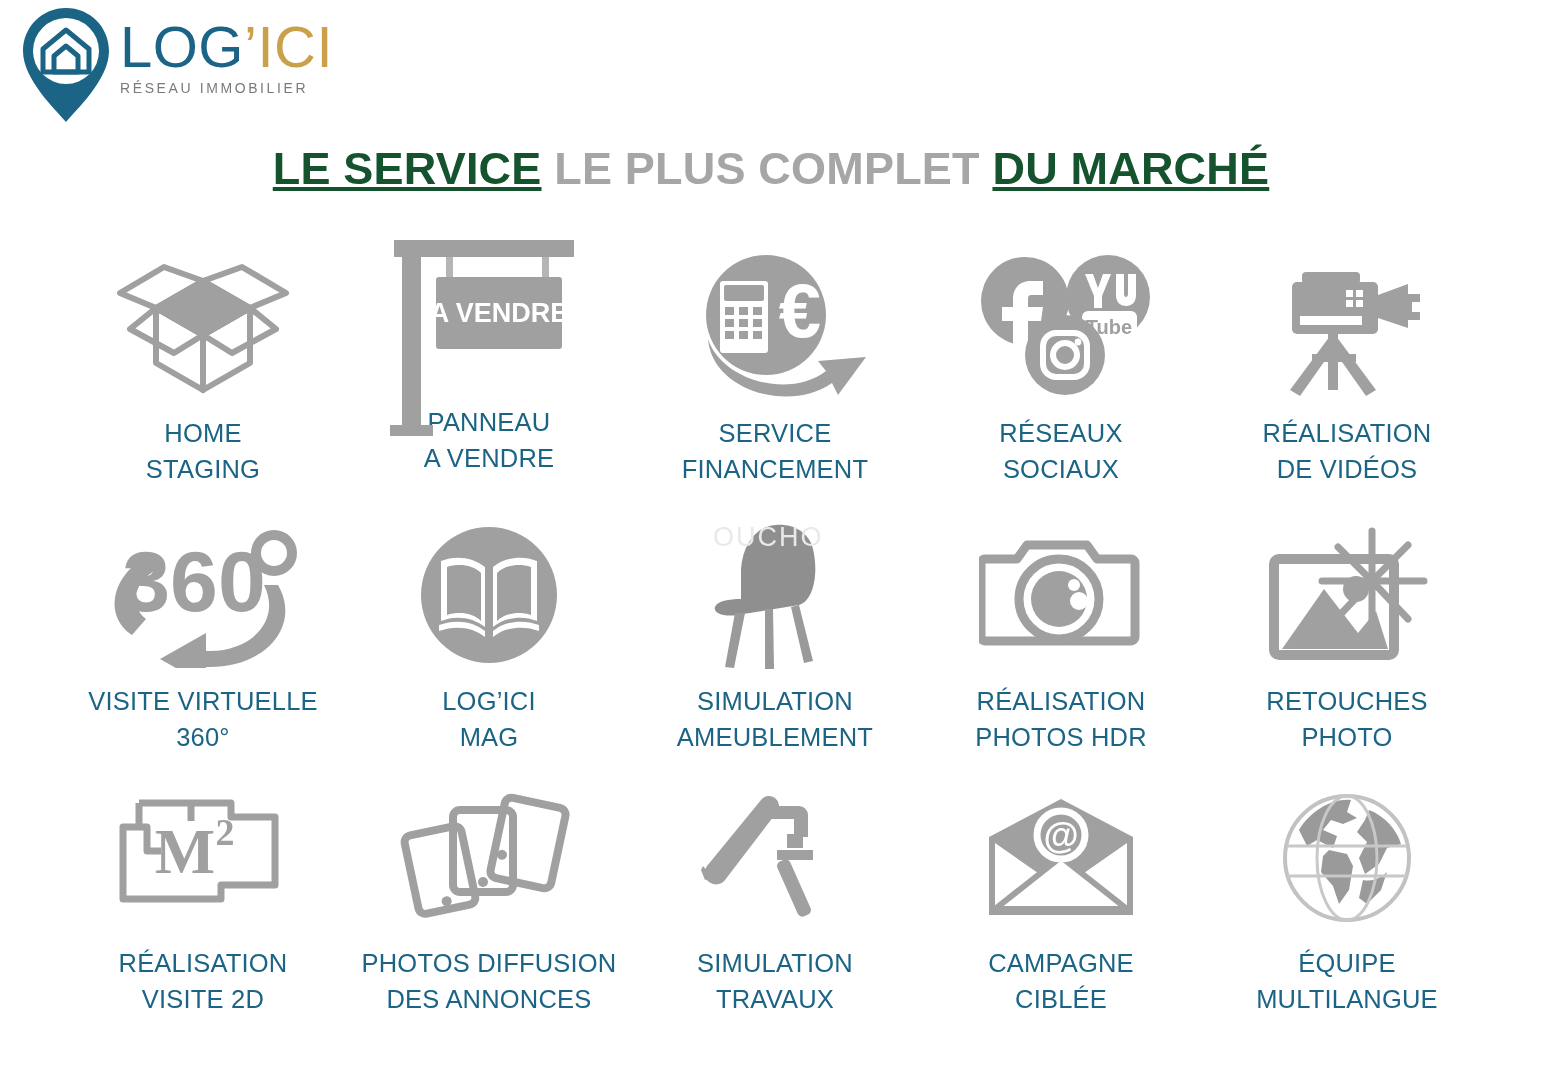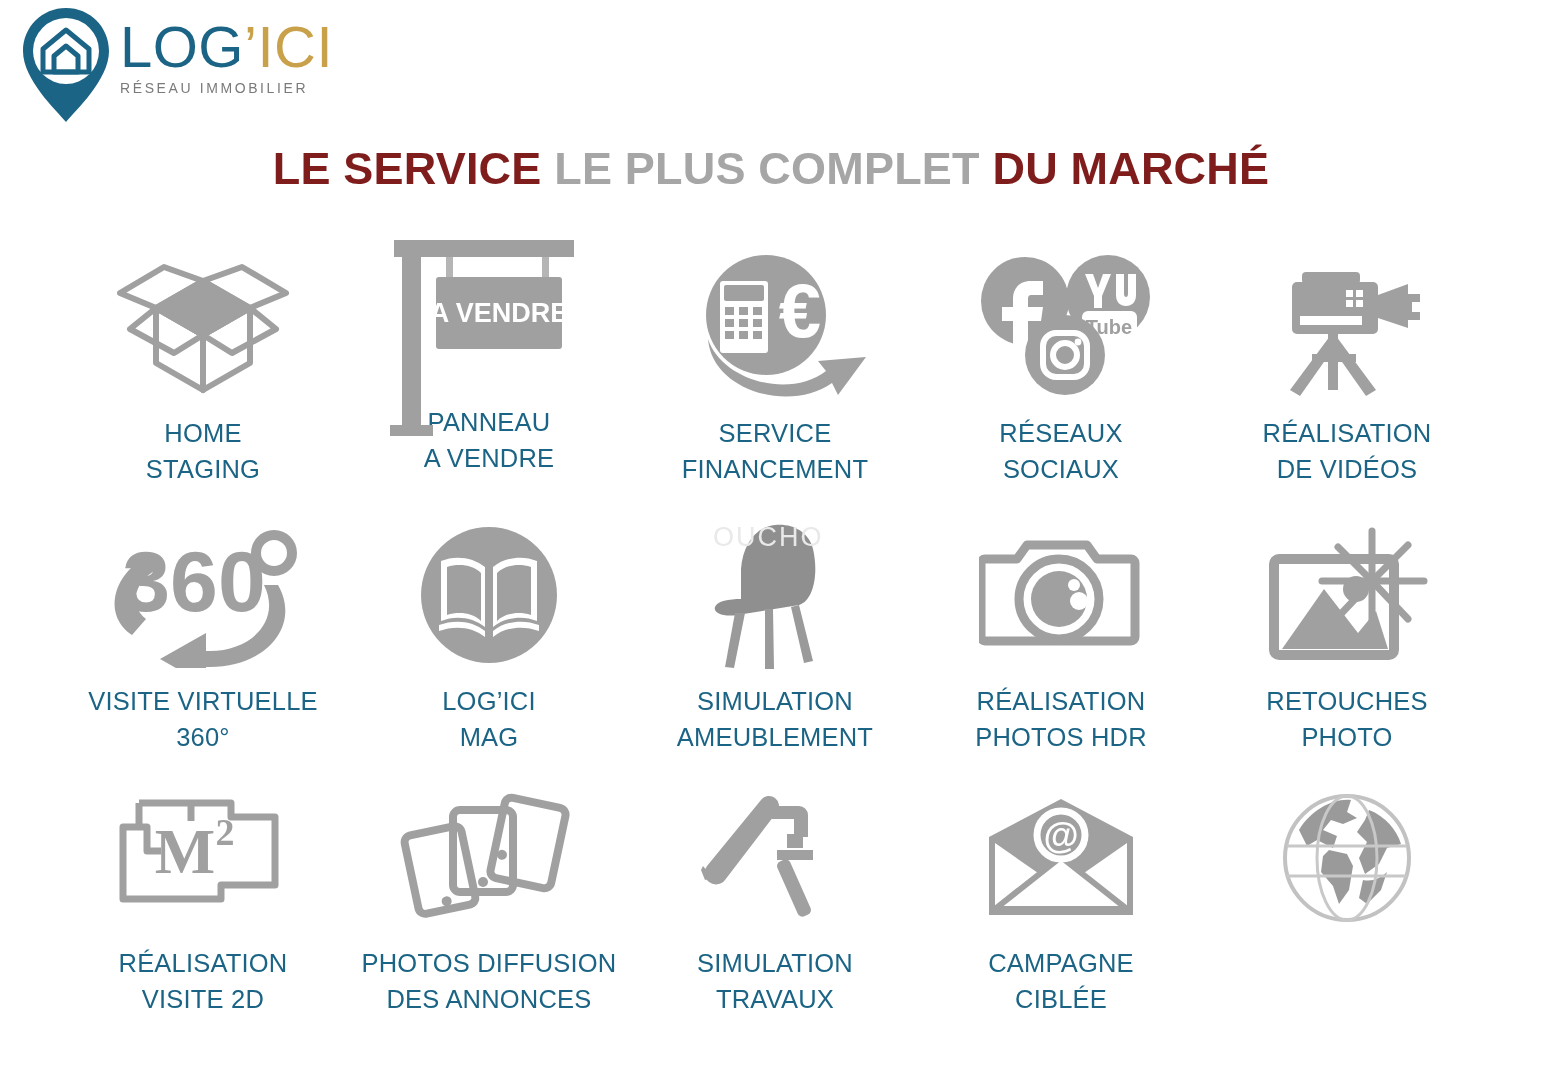--- a/index.html
+++ b/index.html
@@ -50,21 +50,21 @@
     position: absolute;
     top: 143px;
     left: 0;
     width: 1542px;
     text-align: center;
     font-size: 45px;
     font-weight: bold;
     letter-spacing: 0.2px;
     white-space: nowrap;
   }
-  .t-blue { color: #7f1d1d; }
+  .t-blue { color: #14532d; text-decoration: underline; }
   .t-gray { color: #a6a6a6; margin-top: 16px; }
 
   
   .grid {
     position: absolute;
     top: 250px;
     left: 60px;
     width: 1430px;
     display: grid;
     grid-template-columns: repeat(5, 1fr);
@@ -428,15 +428,19 @@
           <path d="M92 22 c16 6 28 20 32 34 l-14 4 l-8 16 l-14 10 l-6 -16 l8 -16 l-10 -10 l8 -12 Z"></path>
           <path d="M86 92 c10 2 18 -2 24 -8 l-6 18 l-14 14 l-8 -6 Z"></path>
         </g>
         <g fill="none" stroke="#c8c8c8" stroke-width="3">
           <ellipse cx="70" cy="70" rx="30" ry="62"></ellipse>
           <line x1="10" y1="58" x2="130" y2="58"></line>
           <line x1="10" y1="88" x2="130" y2="88"></line>
         </g>
       </svg>
     </div>
+    <div class="label">
+      <div>ÉQUIPE</div>
+      <div>MULTILANGUE</div>
+    </div>
   </div>
 
 </div>
 
 </body></html>

